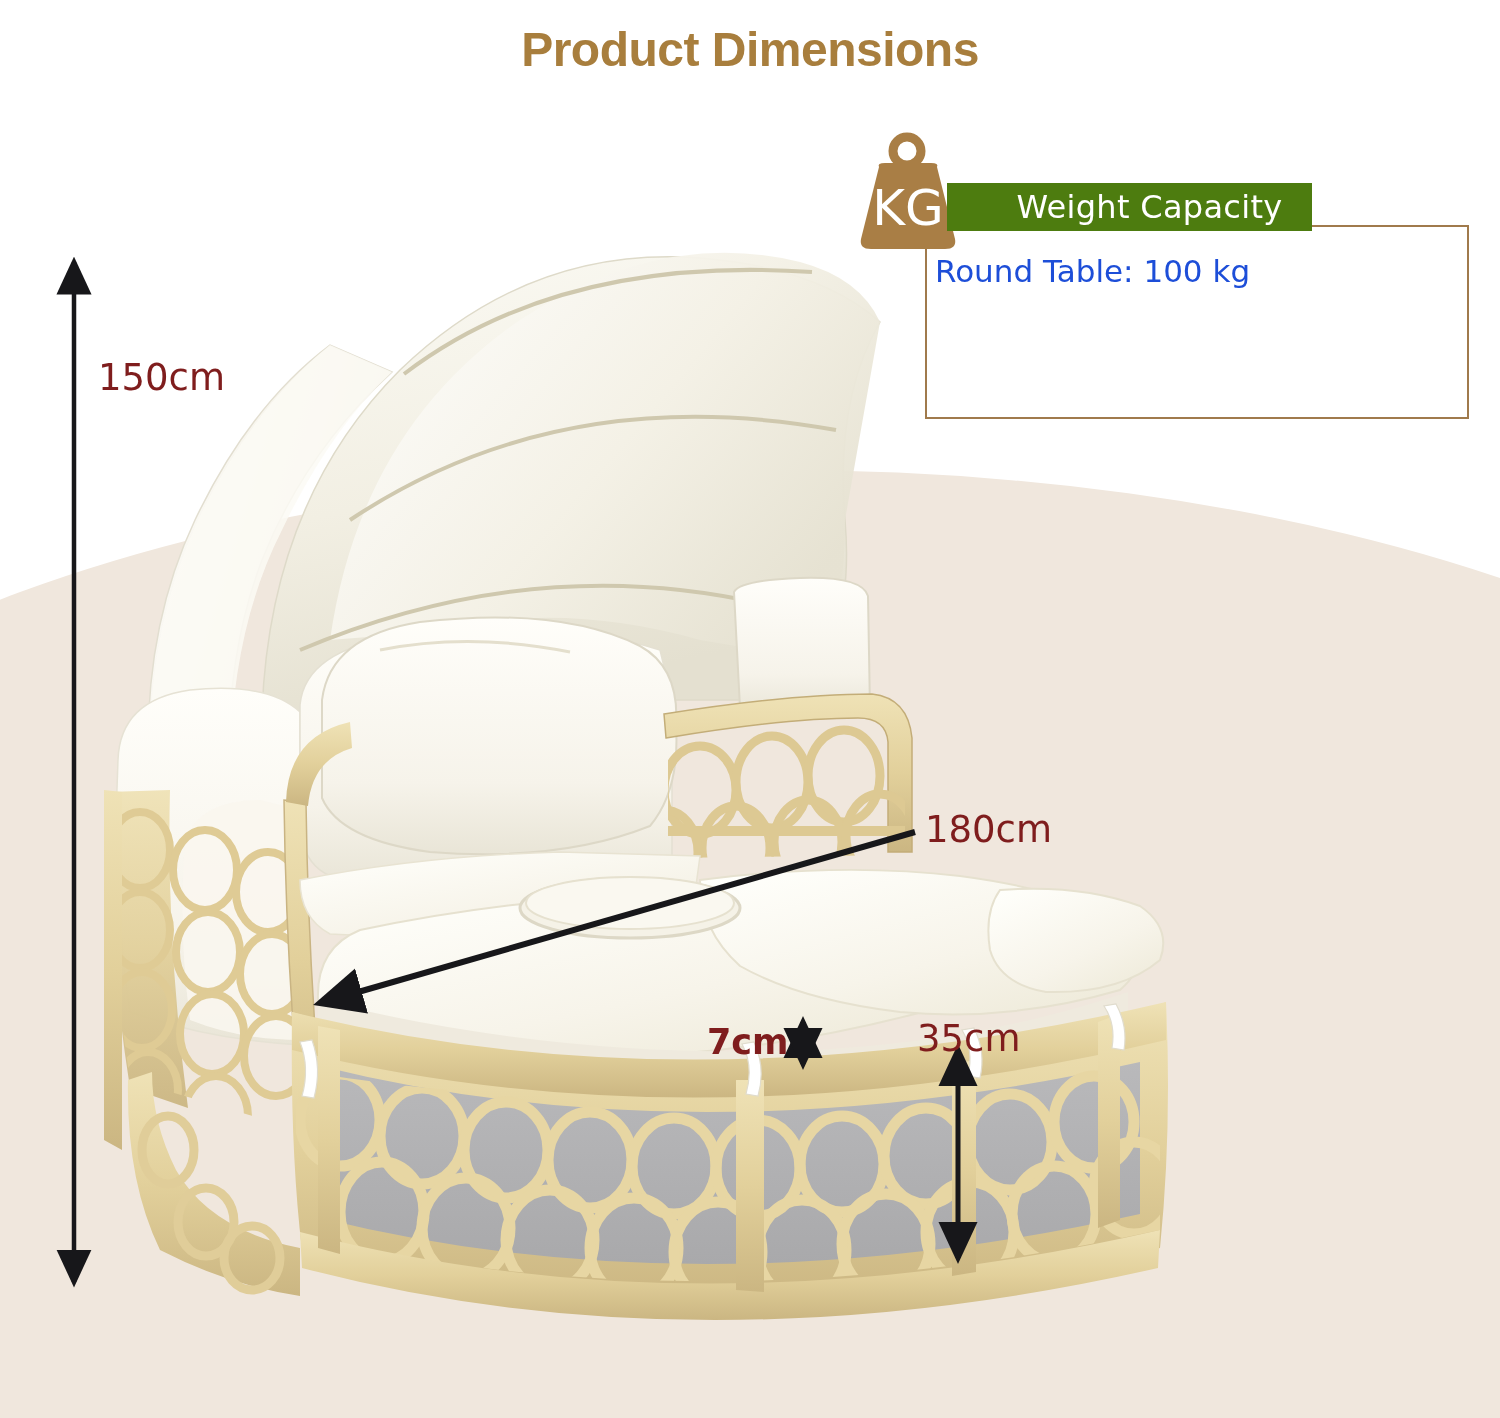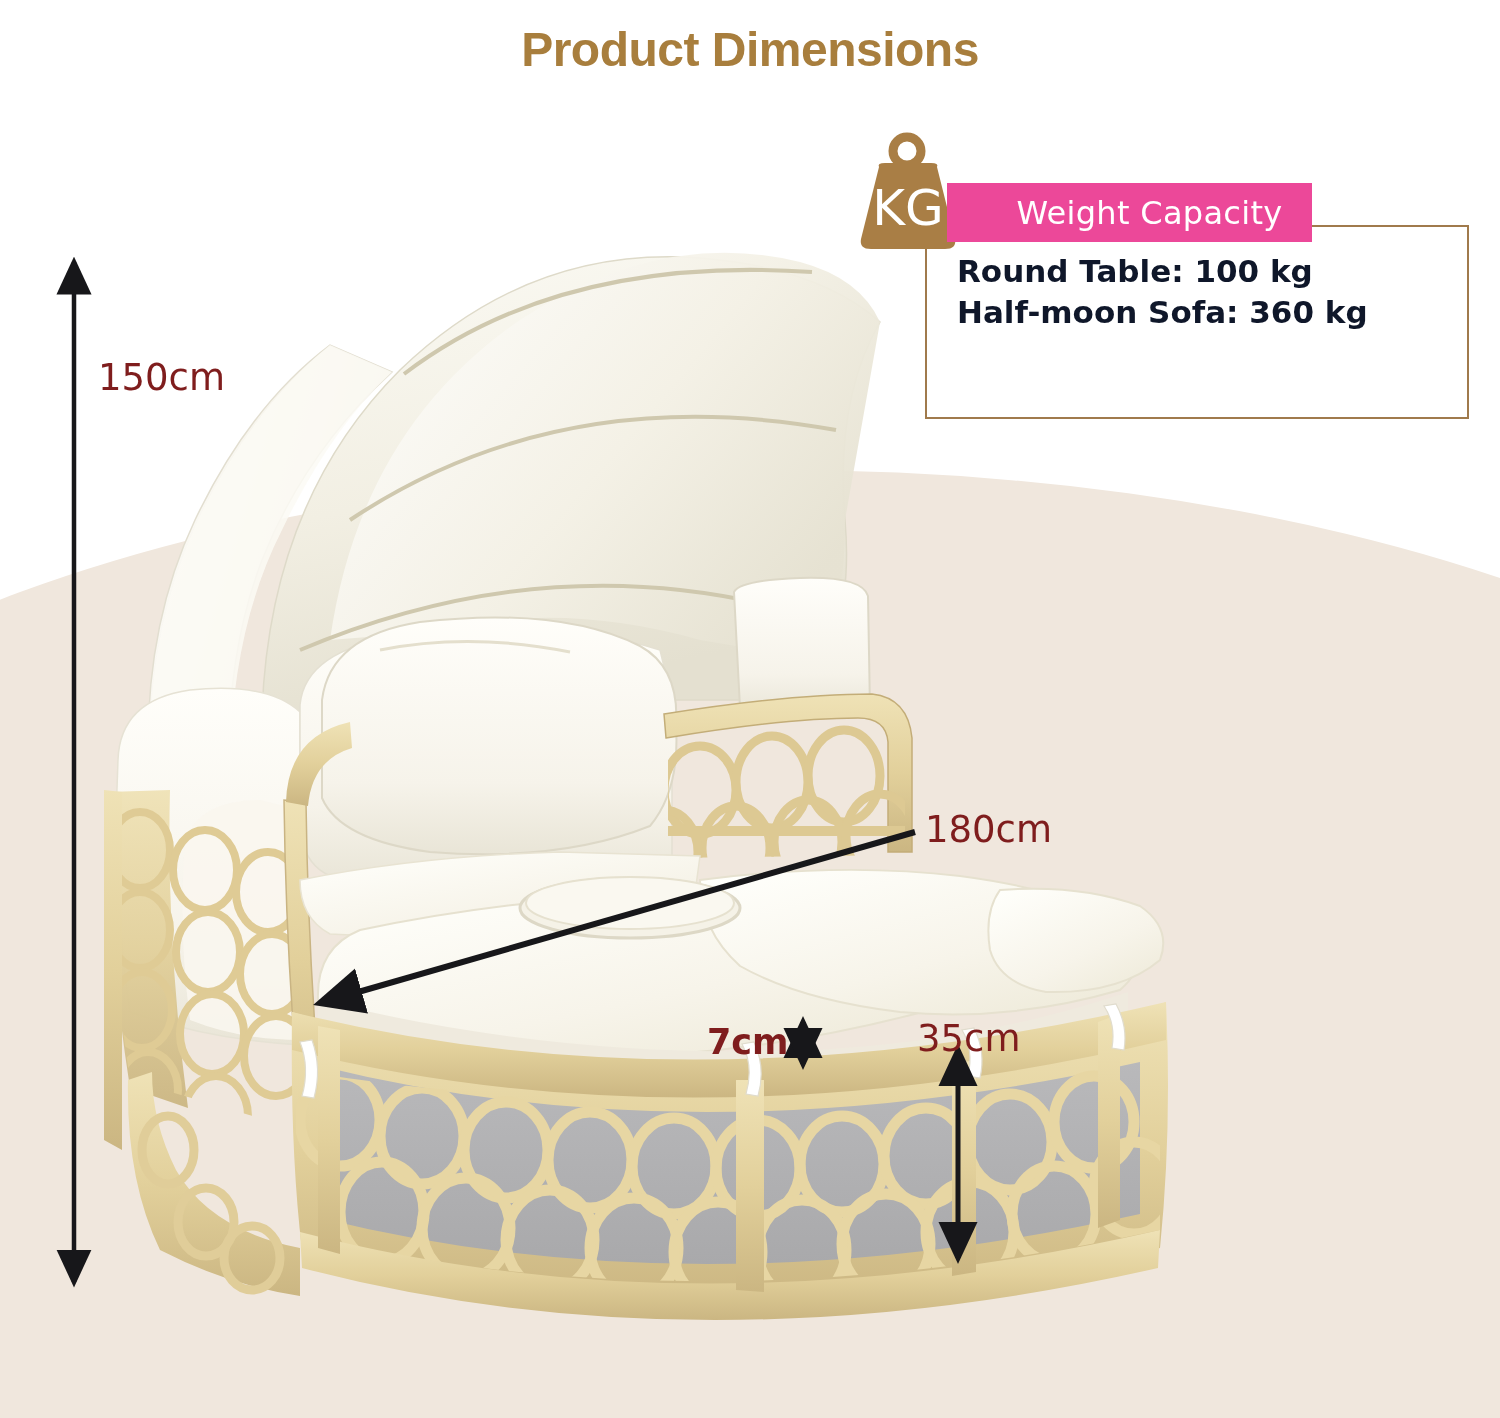--- a/index.html
+++ b/index.html
@@ -24,38 +24,37 @@
   #floor{
     position:absolute;left:-420px;top:470px;width:2400px;height:1500px;
     background:#f0e7dd;
     border-radius:50% 50% 0 0 / 36% 36% 0 0;
   }
 
   
   #wc{position:absolute;left:855px;top:133px;width:620px;height:280px;}
   #wc-icon{position:absolute;left:0px;top:0px;width:105px;height:120px;}
   #wc-banner{
-    position:absolute;left:92px;top:50px;width:365px;height:59px;
-    background:#ec4899;
+    position:absolute;left:92px;top:50px;width:365px;height:48px;
+    background:#4d7c0f;
     display:flex;align-items:center;justify-content:center;
   }
   #wc-banner-label{
     color:#ffffff;font-size:32px;letter-spacing:0.3px;
     font-family:"DejaVu Sans","Liberation Sans",sans-serif;font-weight:500;
     padding-left:40px;
   }
   #wc-box{
     position:absolute;left:70px;top:92px;width:540px;height:190px;
     border:2px solid #a07a4c;background:transparent;
   }
   #wc-list{
-    position:absolute;left:102px;top:118px;width:520px;
-    color:#0f172a;font-size:31px;line-height:1.33;
+    position:absolute;left:80px;top:118px;width:520px;
+    color:#1d4ed8;font-size:31px;line-height:1.33;
     font-family:"DejaVu Sans","Liberation Sans",sans-serif;
-    font-weight:bold;
   }
   #wc-list div{white-space:nowrap;}
 
   
   .dim{
     position:absolute;color:#7f1d1d;
     font-family:"DejaVu Sans","Liberation Sans",sans-serif;
     font-size:37px;font-weight:500;white-space:nowrap;
   }
   #dim-150{left:98px;top:356px;}
@@ -306,17 +305,16 @@
                L16 116 Q4 116 6 106 Z" fill="#a97e45"></path>
       <text x="53" y="92" text-anchor="middle" font-family="DejaVu Sans, Liberation Sans, sans-serif" font-size="50" fill="#ffffff">KG</text>
     </svg>
 
     <div id="wc-banner">
       <span id="wc-banner-label">Weight Capacity</span>
     </div>
 
     <div id="wc-list">
       <div>Round Table: 100 kg</div>
-      <div>Half-moon Sofa: 360 kg</div>
     </div>
   </div>
 
 </div>
 
 </body></html>

